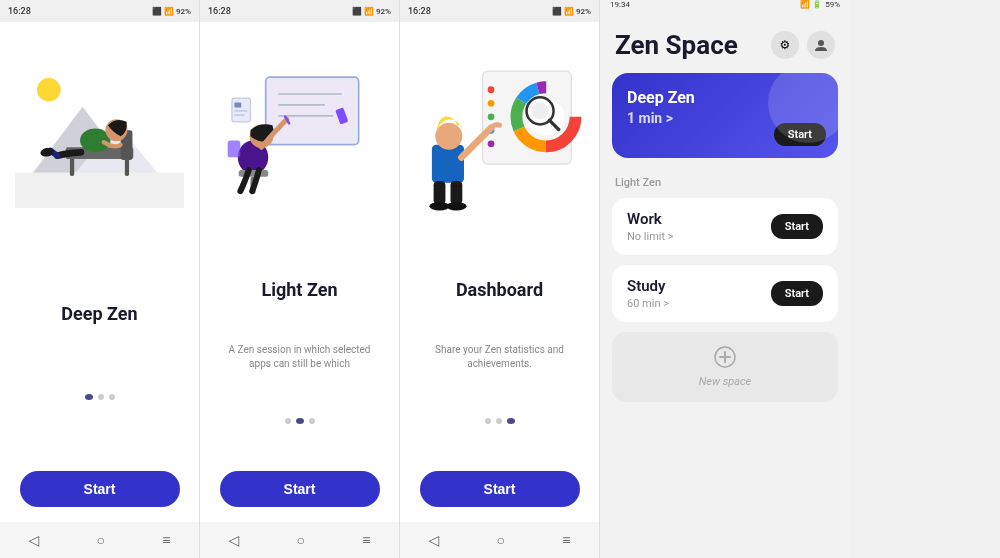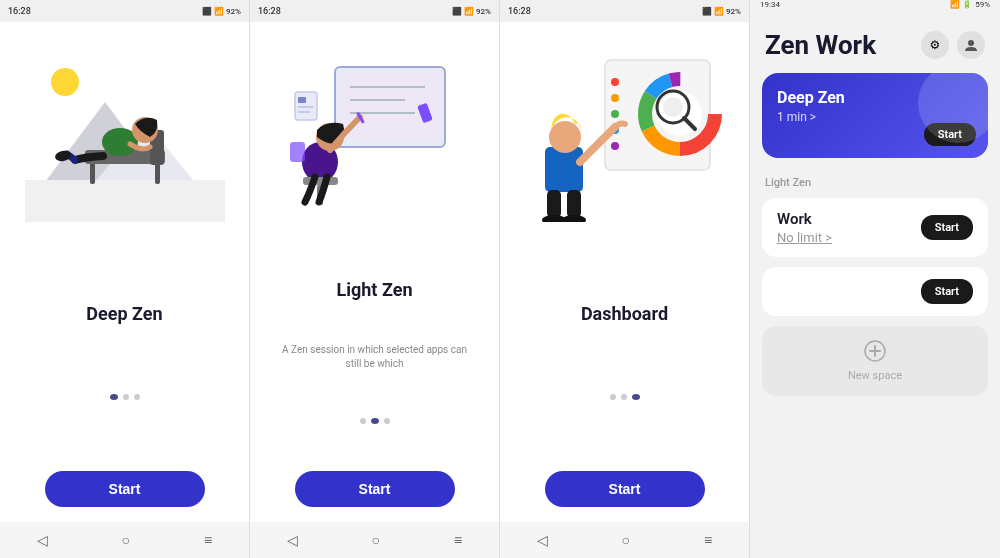--- a/index.html
+++ b/index.html
@@ -8,21 +8,21 @@
       height: 558px;
       display: flex;
       font-family: -apple-system, BlinkMacSystemFont, 'Segoe UI', Roboto, sans-serif;
       background: #f0f0f0;
       overflow: hidden;
     }
 
     
     .phones-container {
       display: flex;
-      width: 750px;
+      width: 600px;
       height: 558px;
       background: #eab308;
     }
 
     .phone-screen {
       flex: 1;
       background: #f5f5f5;
       border-right: 1px solid #ddd;
       display: flex;
       flex-direction: column;
@@ -212,23 +212,24 @@
       border-radius: 50%;
     }
 
     .deep-zen-name {
       font-size: 16px;
       font-weight: 700;
       color: white;
     }
 
     .deep-zen-time {
-      font-size: 12px;
+      font-size: 14px;
       color: rgba(255,255,255,0.8);
       margin-top: 3px;
+      font-weight: bold;
     }
 
     .deep-zen-start {
       position: absolute;
       bottom: 12px;
       right: 12px;
       background: #1a1a1a;
       color: white;
       border-radius: 12px;
       padding: 5px 14px;
@@ -249,36 +250,35 @@
     }
 
     
     .space-card {
       margin: 5px 12px;
       background: white;
       border-radius: 14px;
       padding: 12px 15px;
       display: flex;
       align-items: center;
-      justify-content: flex-end;
+      justify-content: center;
     }
 
     .space-card-info { flex: 1; }
 
     .space-card-name {
       font-size: 15px;
       font-weight: 600;
       color: #1a1a2e;
     }
 
     .space-card-time {
-      font-size: 13px;
+      font-size: 11px;
       color: #999;
       margin-top: 2px;
-      text-decoration: underline;
     }
 
     .space-card-start {
       background: #1a1a1a;
       color: white;
       border-radius: 12px;
       padding: 6px 14px;
       font-size: 11px;
       font-weight: 600;
       cursor: pointer;
@@ -290,20 +290,21 @@
       background: #e8e8e8;
       border-radius: 14px;
       padding: 20px 15px;
       display: flex;
       align-items: center;
       justify-content: center;
       flex-direction: column;
       gap: 4px;
       cursor: pointer;
       height: 70px;
+      font-style: italic;
     }
 
     .new-space-plus {
       font-size: 20px;
       color: #aaa;
       line-height: 1;
     }
 
     .new-space-label {
       font-size: 11px;
@@ -492,20 +493,21 @@
           <path d="M90,85 Q95,80 100,82" stroke="#e8a87c" stroke-width="6" fill="none" stroke-linecap="round"></path>
 
           <rect x="22" y="148" width="14" height="28" rx="5" fill="#1a1a1a"></rect>
           <rect x="42" y="148" width="14" height="28" rx="5" fill="#1a1a1a"></rect>
 
           <ellipse cx="29" cy="178" rx="12" ry="5" fill="#111"></ellipse>
           <ellipse cx="49" cy="178" rx="12" ry="5" fill="#111"></ellipse>
         </svg>
       </div>
       <div class="phone-title">Dashboard</div>
+      <div class="phone-desc">Share your Zen statistics and achievements.</div>
       <div class="dots">
         <div class="dot"></div>
         <div class="dot"></div>
         <div class="dot active"></div>
       </div>
       <button class="start-btn">Start</button>
     </div>
     <div class="bottom-nav">
       <span class="nav-icon">◁</span>
       <span class="nav-icon">○</span>
@@ -518,21 +520,21 @@
 <div class="zen-panel">
   <div class="zen-panel-status">
     <span>19:34</span>
     <div style="display:flex;align-items:center;gap:3px;font-size:8px;">
       <span>📶 🔋</span>
       <span>59%</span>
     </div>
   </div>
 
   <div class="zen-panel-header">
-    <span class="zen-panel-title">Zen Work</span>
+    <span class="zen-panel-title">Zen Space</span>
     <div class="zen-panel-icons">
       <div class="icon-circle">⚙</div>
       <div class="icon-circle">
         <svg width="14" height="14" viewBox="0 0 14 14">
           <circle cx="7" cy="5" r="3" fill="#555"></circle>
           <path d="M1,13 Q1,9 7,9 Q13,9 13,13" fill="#555"></path>
         </svg>
       </div>
     </div>
   </div>
@@ -549,20 +551,24 @@
 
   <div class="space-card">
     <div class="space-card-info">
       <div class="space-card-name">Work</div>
       <div class="space-card-time">No limit &gt;</div>
     </div>
     <div class="space-card-start">Start</div>
   </div>
 
   <div class="space-card">
+    <div class="space-card-info">
+      <div class="space-card-name">Study</div>
+      <div class="space-card-time">60 min &gt;</div>
+    </div>
     <div class="space-card-start">Start</div>
   </div>
 
   <div class="new-space-card">
     <div class="new-space-plus">
       <svg width="22" height="22" viewBox="0 0 22 22">
         <circle cx="11" cy="11" r="10" fill="none" stroke="#aaa" stroke-width="1.5"></circle>
         <line x1="11" y1="6" x2="11" y2="16" stroke="#aaa" stroke-width="2" stroke-linecap="round"></line>
         <line x1="6" y1="11" x2="16" y2="11" stroke="#aaa" stroke-width="2" stroke-linecap="round"></line>
       </svg>

